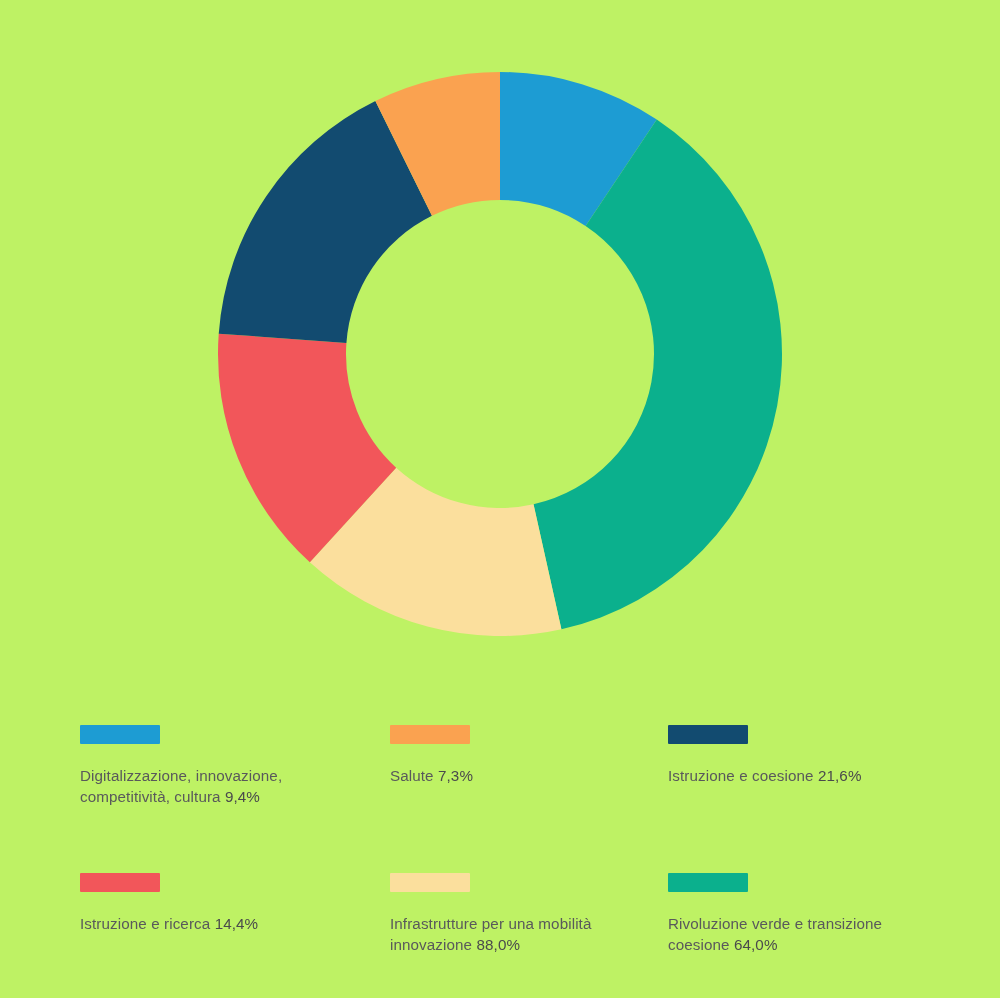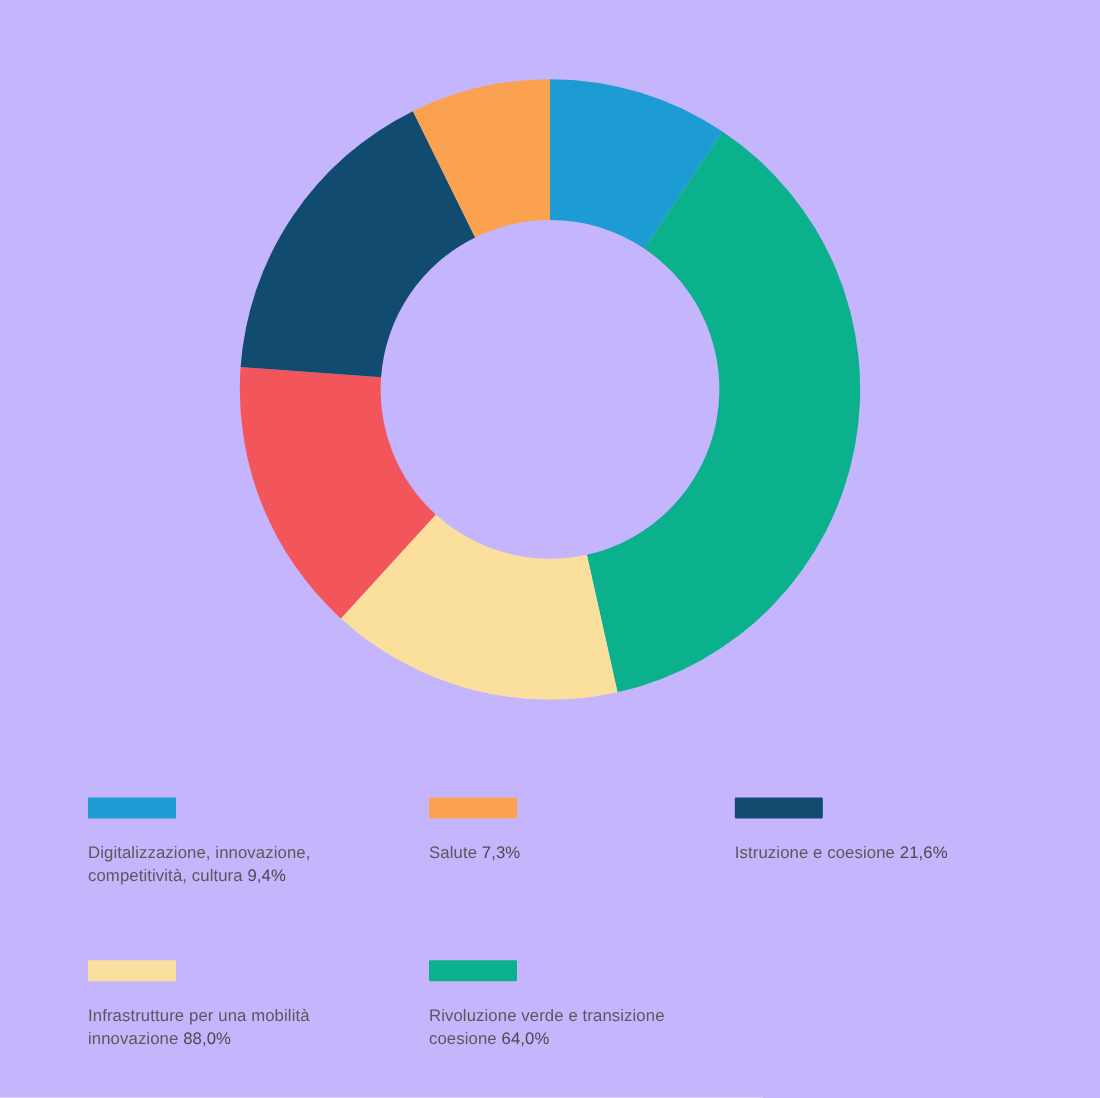--- a/index.html
+++ b/index.html
@@ -11,21 +11,21 @@
     width: 1000px;
     height: 998px;
     font-family: "Liberation Sans", sans-serif;
     -webkit-font-smoothing: antialiased;
     overflow: hidden;
   }
   .page {
     position: relative;
     width: 1000px;
     height: 998px;
-    background: #c4b5fd;
+    background: #bef264;
   }
 
   
   .chart-area {
     position: absolute;
     left: 0;
     top: 0;
     width: 1000px;
     height: 680px;
   }
@@ -94,20 +94,24 @@
       </div>
       <div class="legend-item">
         <div class="legend-swatch" style="background: rgb(250, 162, 80);"></div>
         <div class="legend-label"><span>Salute </span><b>7,3%</b></div>
       </div>
       <div class="legend-item">
         <div class="legend-swatch" style="background: rgb(18, 75, 112);"></div>
         <div class="legend-label"><span>Istruzione e coesione </span><b>21,6%</b></div>
       </div>
       <div class="legend-item">
+        <div class="legend-swatch" style="background: rgb(242, 86, 90);"></div>
+        <div class="legend-label"><span>Istruzione e ricerca </span><b>14,4%</b></div>
+      </div>
+      <div class="legend-item">
         <div class="legend-swatch" style="background: rgb(251, 223, 157);"></div>
         <div class="legend-label"><span>Infrastrutture per una mobilità innovazione </span><b>88,0%</b></div>
       </div>
       <div class="legend-item">
         <div class="legend-swatch" style="background: rgb(11, 176, 141);"></div>
         <div class="legend-label"><span>Rivoluzione verde e transizione coesione </span><b>64,0%</b></div>
       </div>
     </div>
 
 </div>

